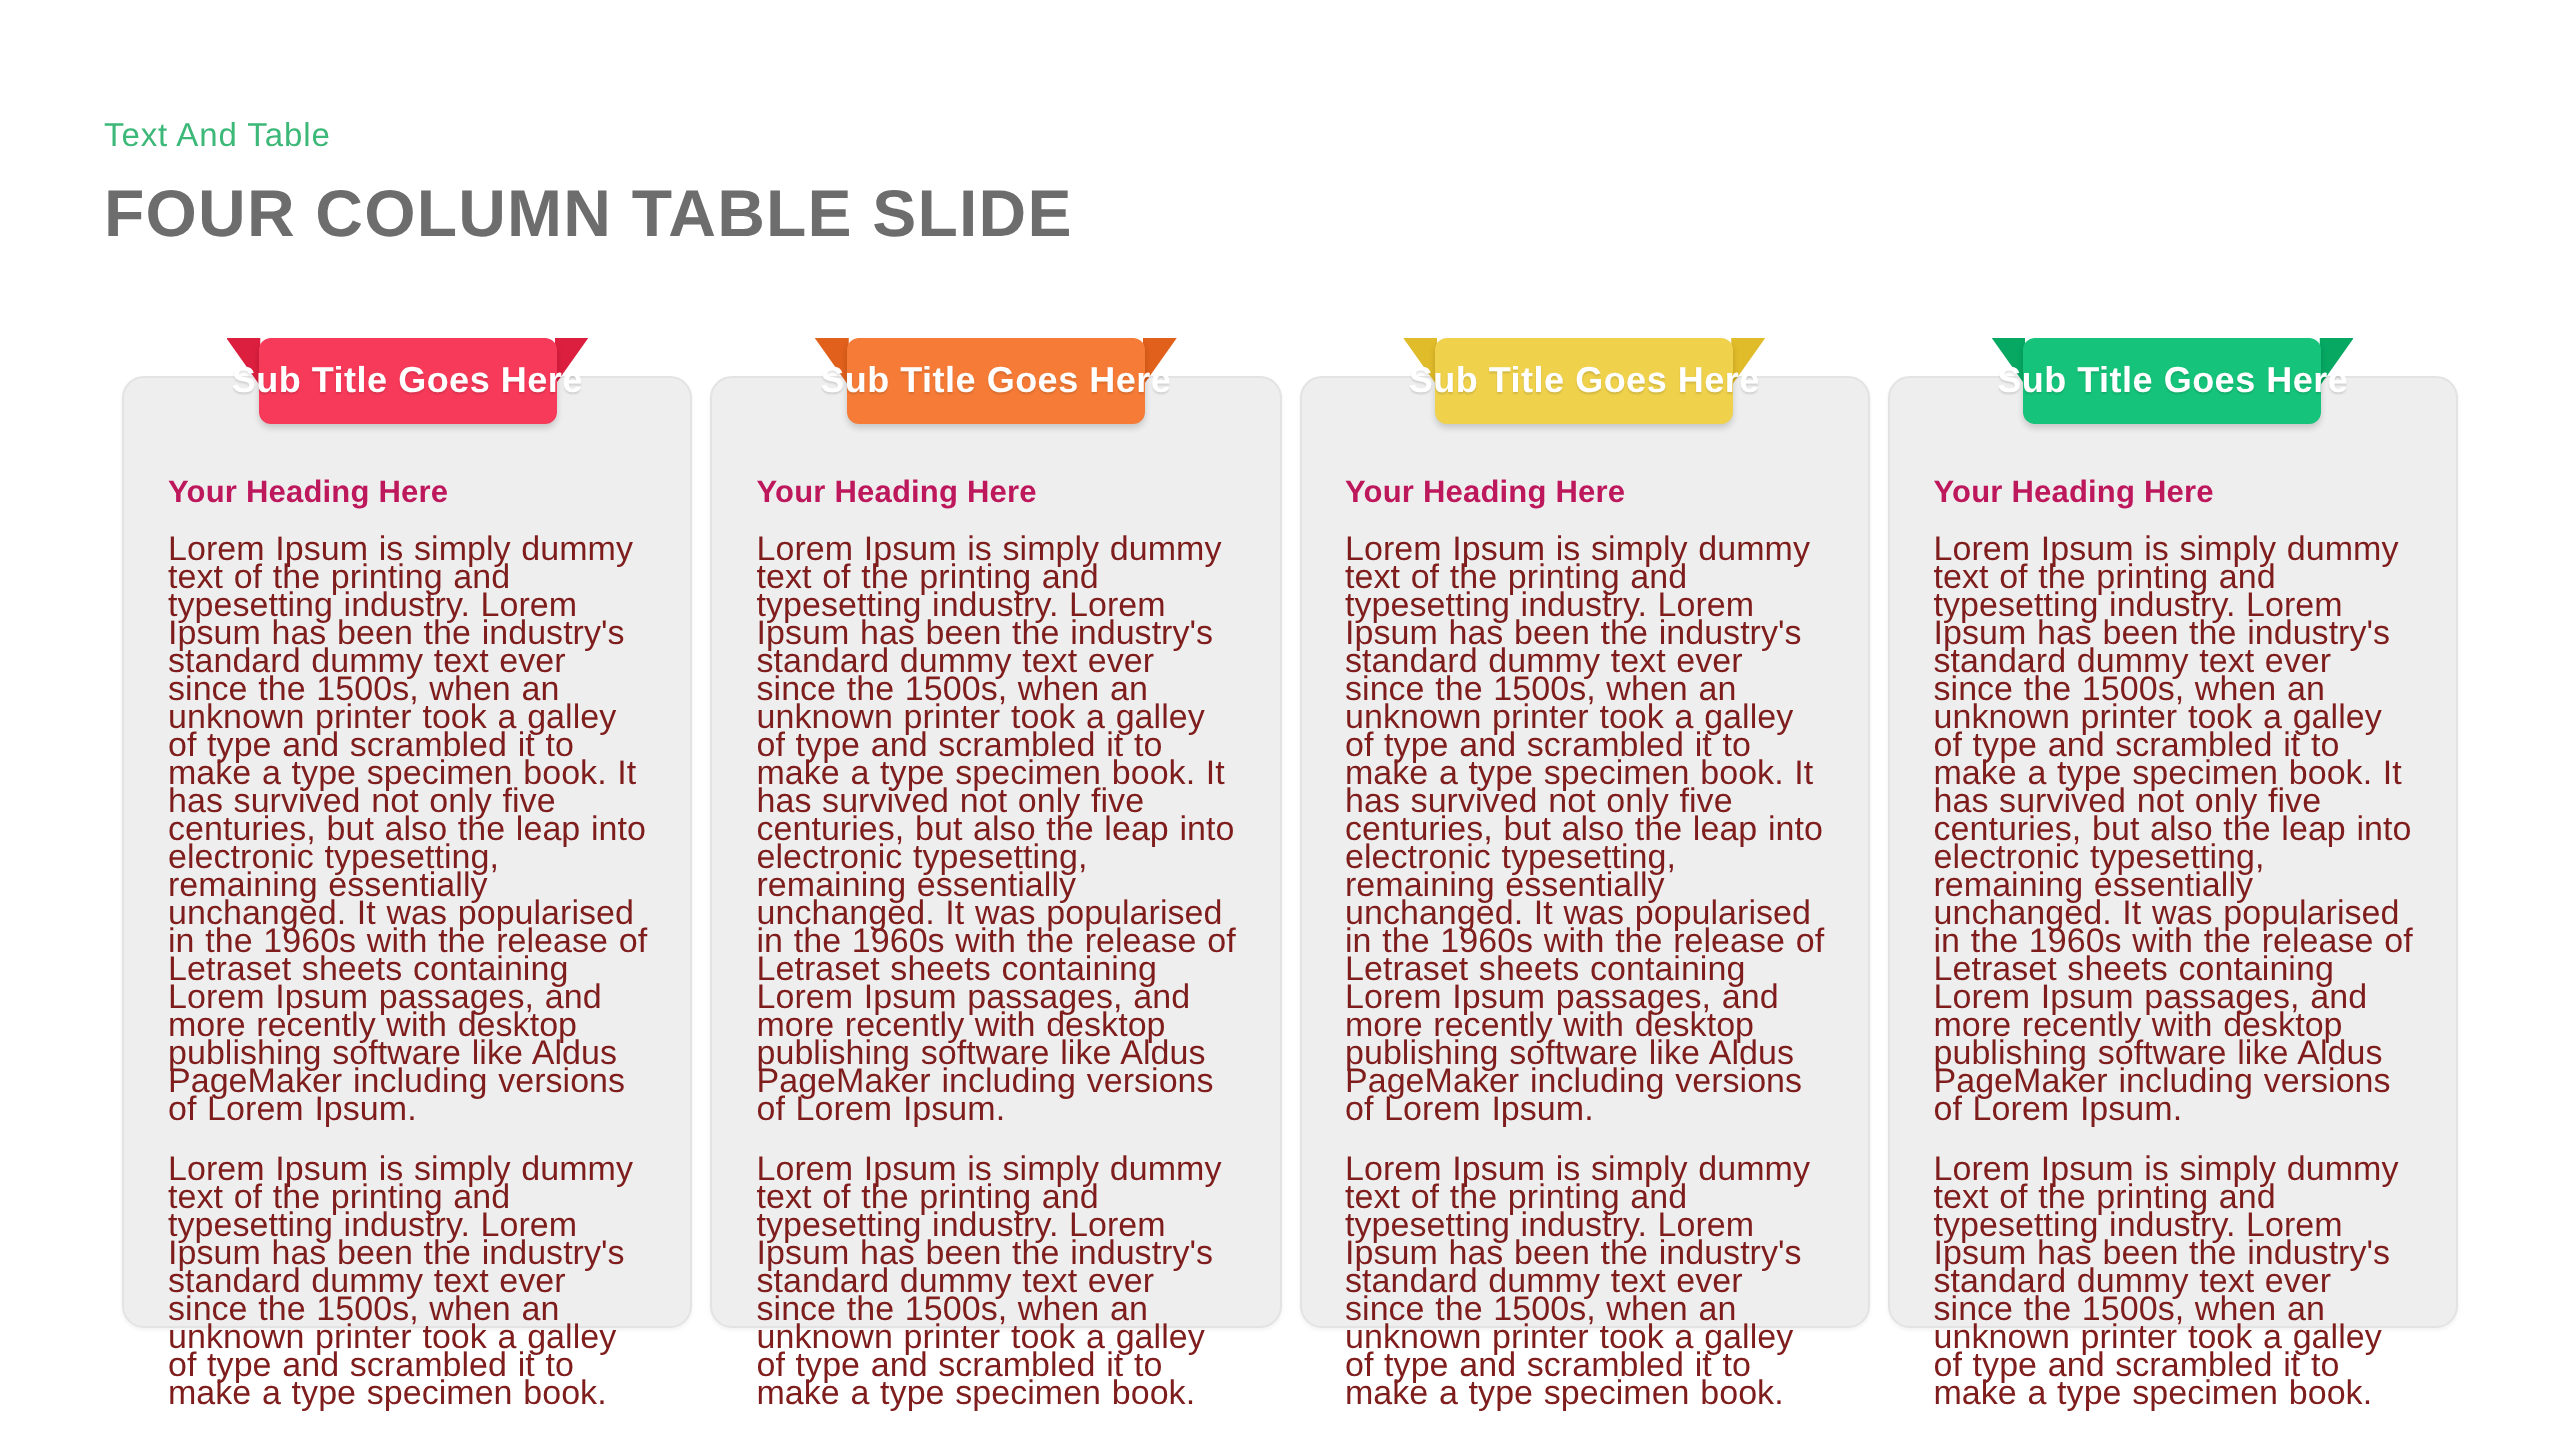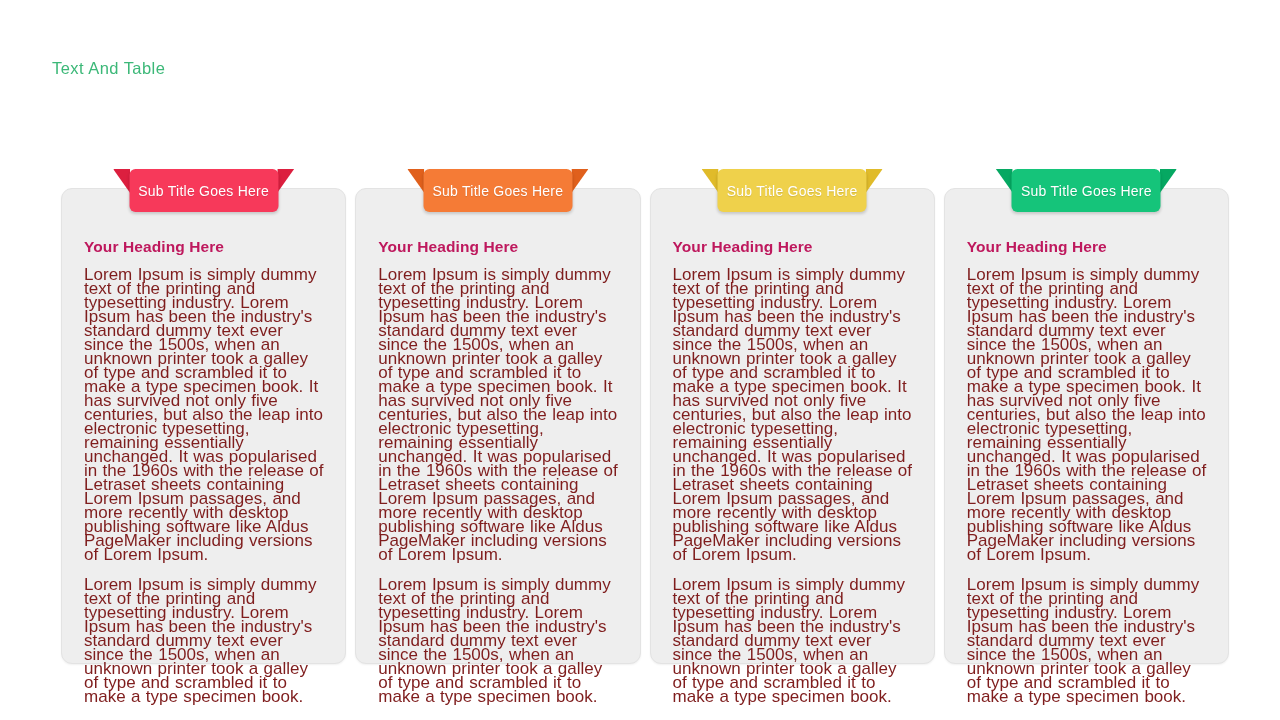--- a/index.html
+++ b/index.html
@@ -81,22 +81,22 @@
     bottom: 0;
     border-radius: 6px;
     display: flex;
     align-items: center;
     justify-content: center;
     z-index: 2;
     box-shadow: 0 2px 3px rgba(0,0,0,0.16);
   }
 
   .ribbon-label {
-    font-size: 14px;
-    font-weight: normal;
+    font-size: 18px;
+    font-weight: bold;
     color: #ffffff;
     letter-spacing: 0.25px;
     white-space: nowrap;
     text-shadow: 0 1px 1px rgba(0,0,0,0.12);
   }
 
   .ribbon-tail {
     position: absolute;
     top: 0;
     width: 17px;
@@ -138,20 +138,21 @@
 
   .column-paragraph + .column-paragraph {
     margin-top: 16px;
   }
 </style>
 </head>
 <body>
 
 <div class="slide-header">
   <div class="eyebrow">Text And  Table</div>
+  <div class="slide-title">FOUR COLUMN TABLE SLIDE</div>
 </div>
 
 <div class="columns" id="columns">
     <div class="column">
       <div class="ribbon">
         <div class="ribbon-tail left" style="background: rgb(220, 31, 63);"></div>
         <div class="ribbon-tail right" style="background: rgb(220, 31, 63);"></div>
         <div class="ribbon-body" style="background: rgb(247, 57, 90);">
           <span class="ribbon-label">Sub Title Goes Here</span>
         </div>

